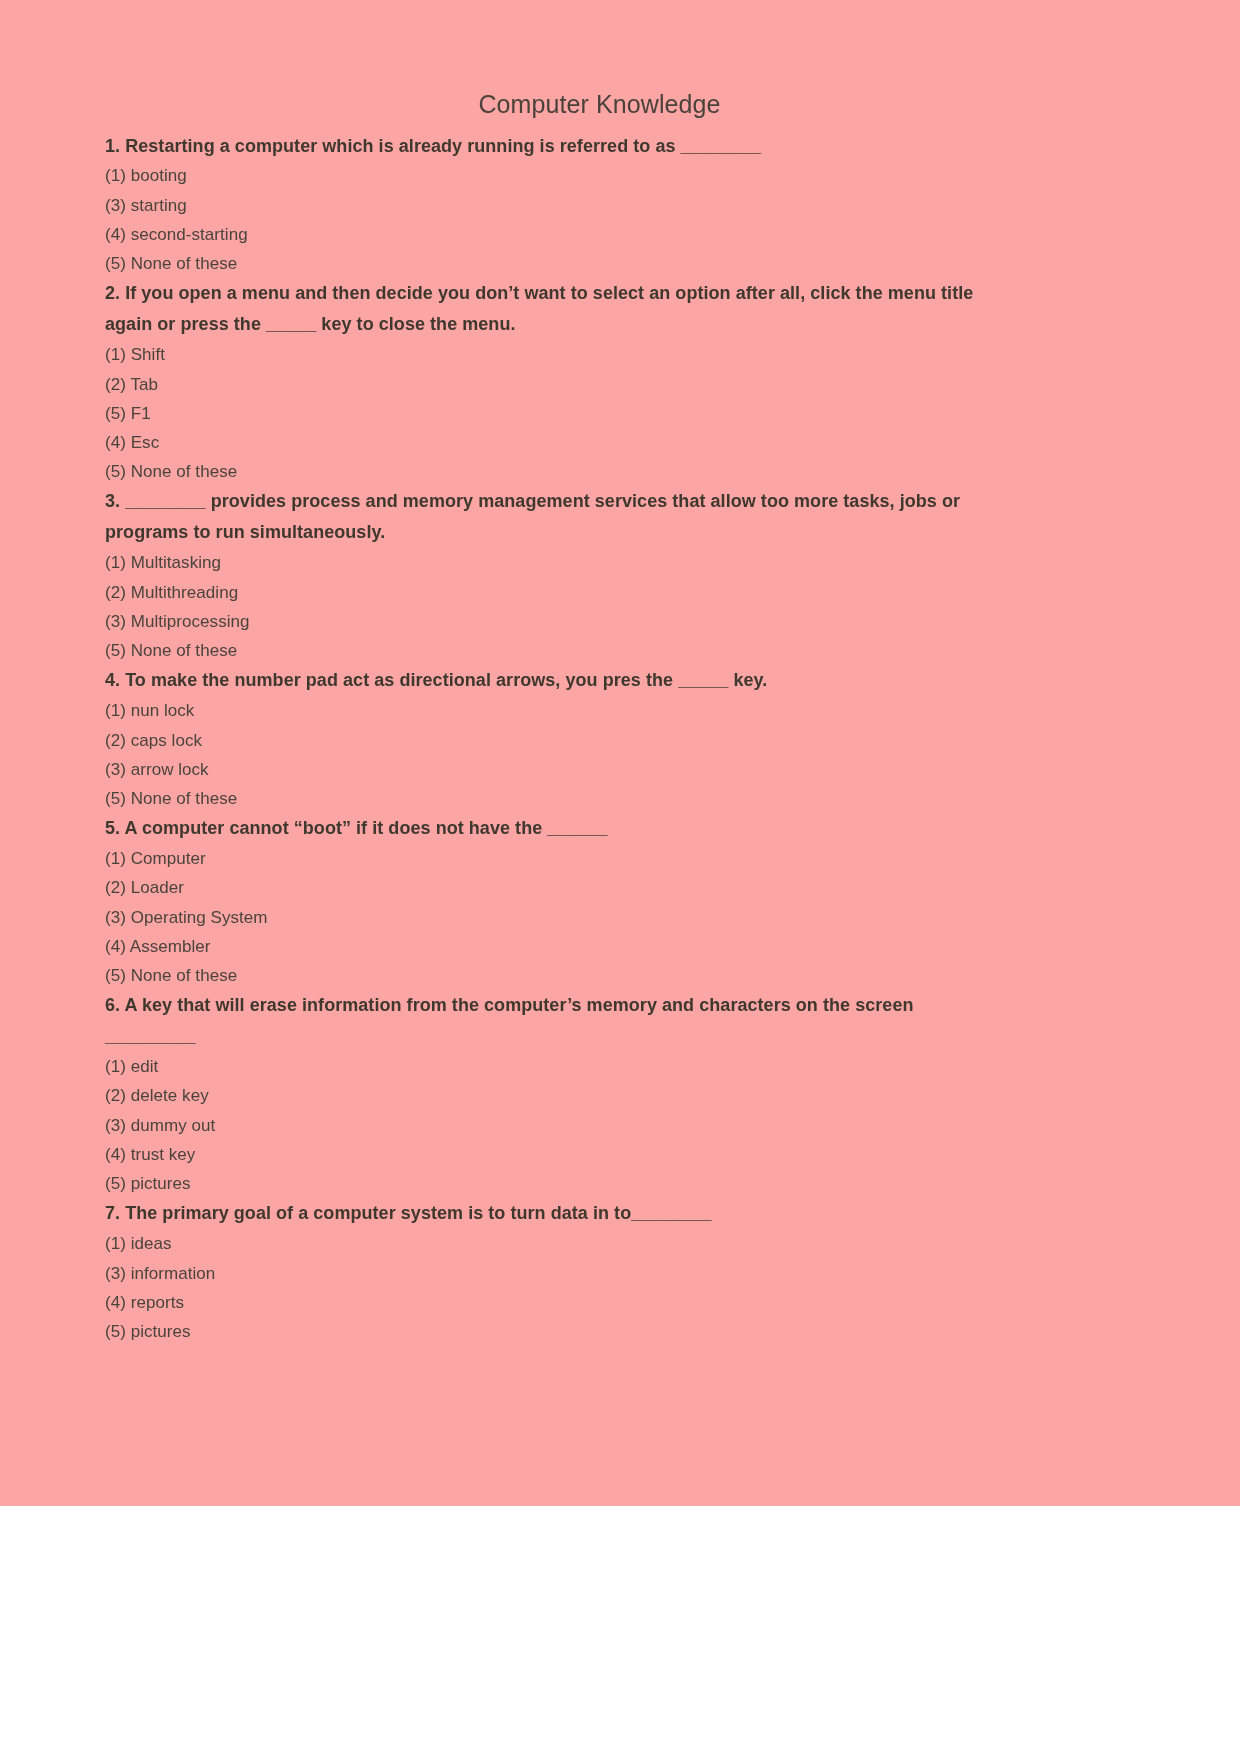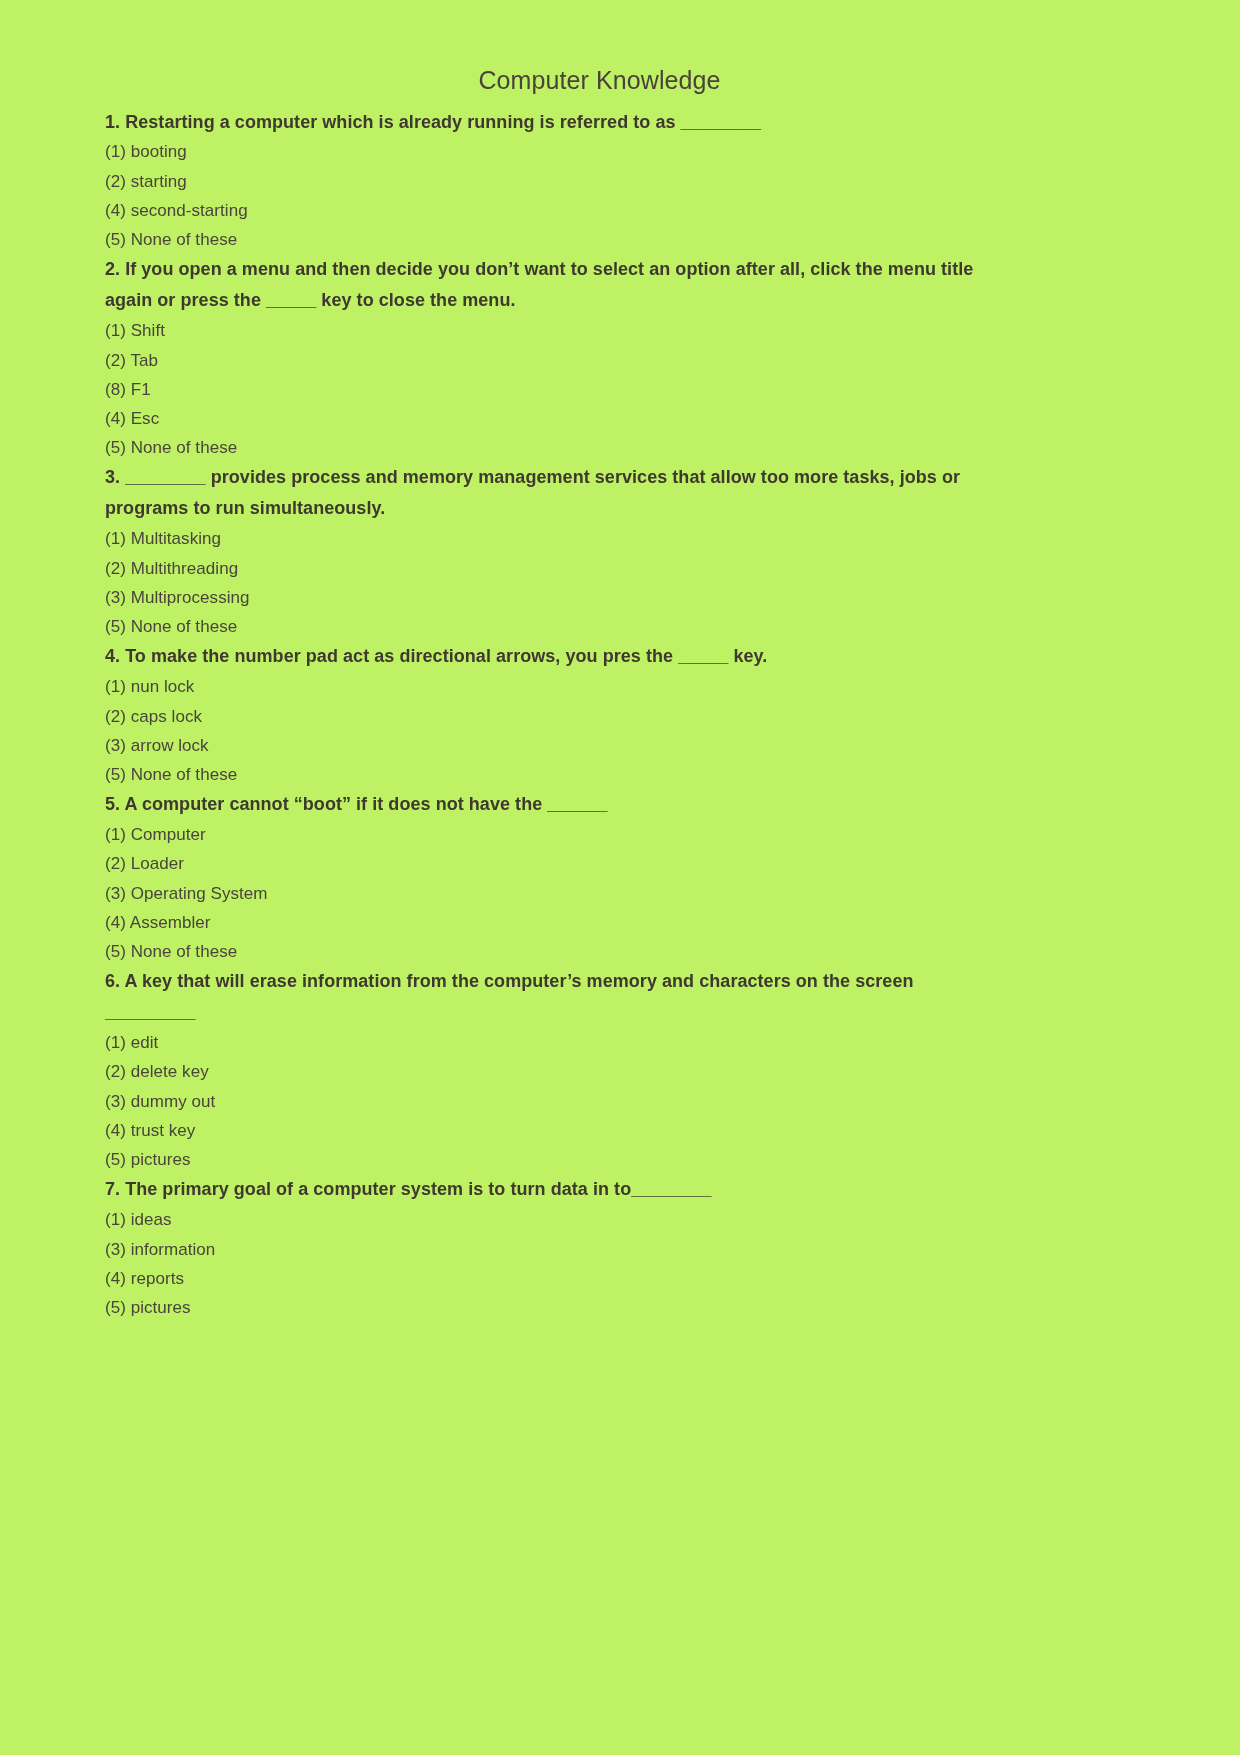--- a/index.html
+++ b/index.html
@@ -10,24 +10,24 @@
   body {
     width: 1240px;
     height: 1755px;
     font-family: "Liberation Sans", sans-serif;
     color: #423a32;
     -webkit-font-smoothing: antialiased;
   }
   .page {
     position: relative;
     width: 1240px;
-    height: 1755px;
-    background: #bef264;
+    height: 1506px;
+    background: #fca5a5;
     box-sizing: border-box;
-    padding: 64px 118px 0 105px;
+    padding: 88px 118px 0 105px;
   }
   .doc-title {
     text-align: center;
     font-size: 25px;
     font-weight: 400;
     color: #4a423a;
     letter-spacing: 0.1px;
     margin: 0 0 10px 0;
     padding-right: 28px;
     line-height: 1.3;
@@ -54,30 +54,30 @@
 </head>
 <body>
 
 <div class="page">
 
   <h1 class="doc-title">Computer Knowledge</h1>
 
   <div class="q-block">
     <p class="question">1. Restarting a computer which is already running is referred to as ________</p>
     <p class="option">(1) booting</p>
-    <p class="option">(2) starting</p>
+    <p class="option">(3) starting</p>
     <p class="option">(4) second-starting</p>
     <p class="option">(5) None of these</p>
   </div>
 
   <div class="q-block">
     <p class="question">2. If you open a menu and then decide you don’t want to select an option after all, click the menu title again or press the _____ key to close the menu.</p>
     <p class="option">(1) Shift</p>
     <p class="option">(2) Tab</p>
-    <p class="option">(8) F1</p>
+    <p class="option">(5) F1</p>
     <p class="option">(4) Esc</p>
     <p class="option">(5) None of these</p>
   </div>
 
   <div class="q-block">
     <p class="question">3. ________ provides process and memory management services that allow too more tasks, jobs or programs to run simultaneously.</p>
     <p class="option">(1) Multitasking</p>
     <p class="option">(2) Multithreading</p>
     <p class="option">(3) Multiprocessing</p>
     <p class="option">(5) None of these</p>

